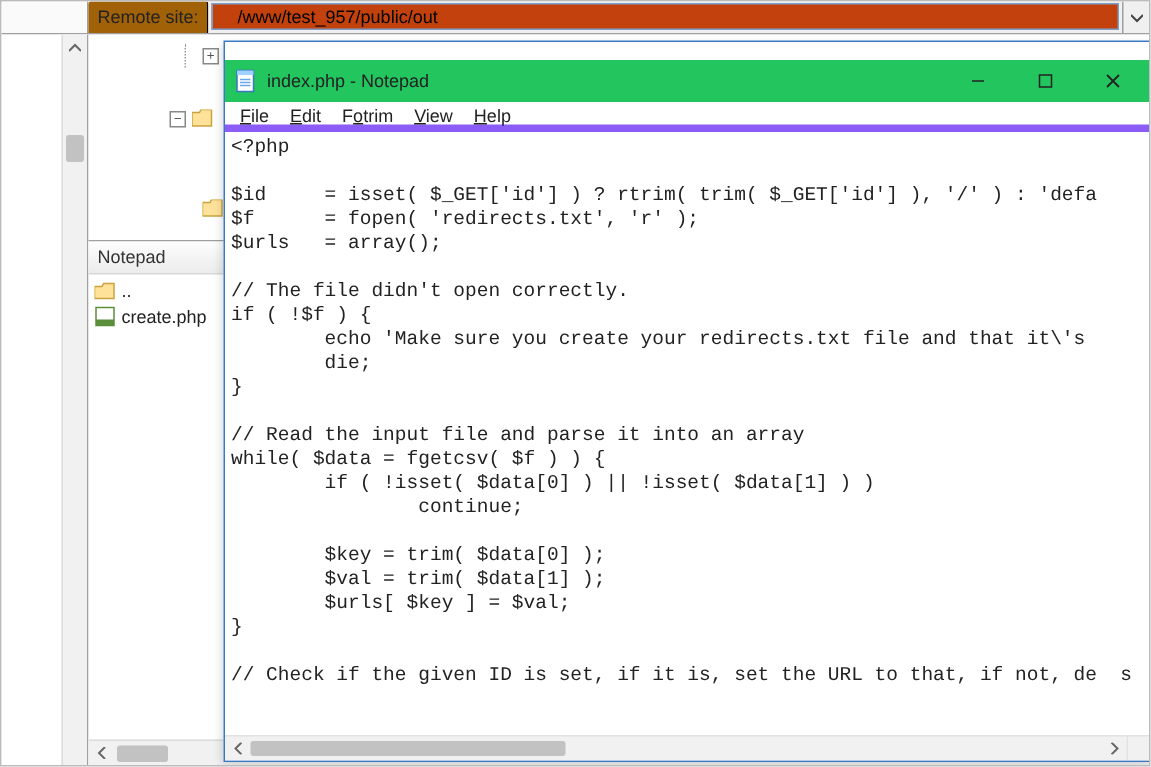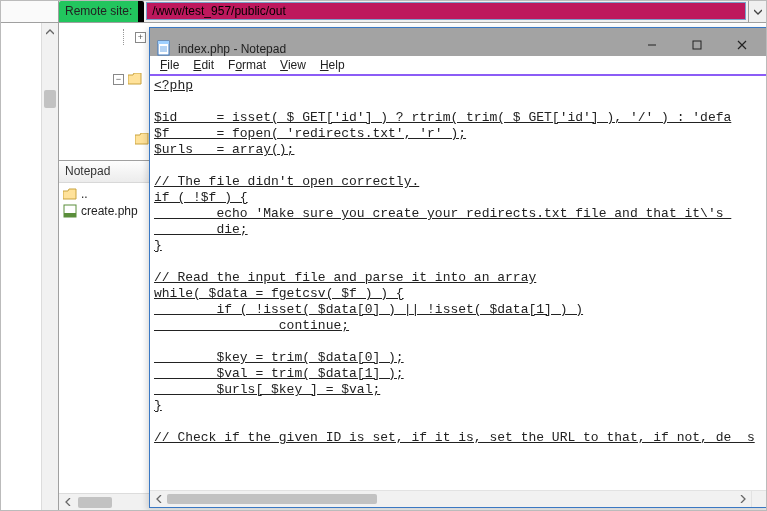--- a/index.html
+++ b/index.html
@@ -2,23 +2,23 @@
 <html><head>
 <meta charset="utf-8">
 <style>
   * { box-sizing: border-box; margin: 0; padding: 0; }
   html, body { width: 767px; height: 511px; overflow: hidden; font-family: "Segoe UI", Tahoma, sans-serif; font-size: 12px; background: #fff; }
   body { position: relative; border: 1px solid #bbb; }
 
   
   .top { display: flex; align-items: stretch; height: 22px; border-bottom: 1px solid #a0a0a0; background: #f0f0f0; }
   .top .spacer-left { width: 58px; border-right: 1px solid #a0a0a0; background:#fafafa; }
-  .top label { padding: 3px 6px 0 6px; color: #222; border-right: 6px solid #000000; border-top-left-radius:2px; border-top-right-radius:2px; background:#22c55e; }
+  .top label { padding: 3px 6px 0 6px; color: #222; border-right: 1px solid #000000; border-top-left-radius:2px; border-top-right-radius:2px; background:#a16207; }
   .top .path-field { flex: 1; margin: 1px 2px; }
-  .top .path-field input { width: 100%; height: 18px; border: 1px solid #7a9fcb; padding: 1px 5px; font: inherit; background: #be185d; }
+  .top .path-field input { width: 100%; height: 18px; border: 1px solid #7a9fcb; padding: 1px 16px; font: inherit; background: #c2410c; }
   .top .dropdown-btn { width: 18px; border-left: 1px solid #a0a0a0; display:flex; align-items:center; justify-content:center; cursor:pointer; }
   .top .dropdown-btn svg { width:8px; height:8px; }
 
   
   .cols { display: flex; height: calc(100% - 22px); }
   .col-left { width: 58px; border-right: 1px solid #a0a0a0; position: relative; background: #fff; }
   .col-left .vsb { position: absolute; right: 0; top: 0; bottom: 0; width: 17px; background: #f1f1f1; border-left: 1px solid #dcdcdc; }
   .col-left .vsb .arrow { height: 17px; display:flex; align-items:center; justify-content:center; }
   .col-left .vsb .thumb { position:absolute; left:2px; right:2px; top:67px; height:18px; background:#c2c2c2; border-radius:2px; }
 
@@ -39,30 +39,30 @@
   .file-panel .list { flex:1; padding:2px 4px; font-size:12px; color:#222; }
   .file-panel .list .row { display:flex; align-items:center; height:17px; gap:4px; }
   .list .up-ico { width:14px; height:12px; display:inline-block; }
   .list .php-ico { width:14px; height:14px; display:inline-block; }
   .file-panel .hscroll { height:17px; background:#f1f1f1; border-top:1px solid #dcdcdc; display:flex; align-items:center; }
   .file-panel .hscroll .arrow { width:17px; height:17px; display:flex; align-items:center; justify-content:center; }
   .file-panel .hscroll .thumb { width:34px; height:11px; margin-left:2px; background:#c2c2c2; border-radius:2px; }
 
   
   .notepad { position:absolute; left:148px; top:26px; right:-3px; bottom:2px; border:1px solid #3a78c3; background:#fff; box-shadow: -2px 2px 6px rgba(0,0,0,0.15) ; display:flex; flex-direction:column; }
-  .notepad .titlebar { height:28px; display:flex; align-items:flex-end; background:#a3a3a3; padding:0 4px 0 6px; }
+  .notepad .titlebar { height:28px; display:flex; align-items:center; background:#22c55e; padding:0 4px 0 6px;margin-top:12px; }
   .notepad .titlebar .app-ico { width:16px; height:16px; margin-right:6px; display:inline-block; }
   .notepad .titlebar .title { flex:1; color:#222; font-size:12px; }
   .notepad .titlebar .winbtn { width:45px; height:22px; display:flex; align-items:center; justify-content:center; cursor:pointer; }
-  .notepad .menubar { height:20px; display:flex; align-items:flex-start; gap:2px; padding:0 4px; border-bottom:2px solid #8b5cf6; }
+  .notepad .menubar { height:20px; display:flex; align-items:flex-start; gap:2px; padding:0 4px; border-bottom:5px solid #8b5cf6; }
   .notepad .menubar .menu { padding:2px 6px; color:#222; cursor:pointer; font-size:12px; }
   .notepad .menubar .menu .ul { text-decoration: underline; }
   .notepad .editor-wrap { flex:1; position:relative; overflow:hidden; }
   .notepad .editor { position:absolute; left:0; right:0; top:0; bottom:17px; padding:2px 4px; font-family: Consolas, "Courier New", monospace; font-size:13px; line-height:16px; color:#222; white-space:pre; overflow:hidden; }
-  .notepad .editor .line { height:16px;text-decoration:underline; }
+  .notepad .editor .line { height:16px; }
   .notepad .hscroll { position:absolute; left:0; right:17px; bottom:0; height:17px; background:#f1f1f1; border-top:1px solid #e2e2e2; display:flex; align-items:center; }
   .notepad .hscroll .arrow { width:17px; height:17px; display:flex; align-items:center; justify-content:center; }
   .notepad .hscroll .track { flex:1; position:relative; height:17px; }
   .notepad .hscroll .thumb { position:absolute; left:0; top:3px; width:210px; height:10px; background:#c2c2c2; border-radius:2px; }
   .notepad .vscroll-corner { position:absolute; right:0; bottom:0; width:17px; height:17px; background:#f1f1f1; border-top:1px solid #e2e2e2; border-left:1px solid #e2e2e2; }
 
   svg { display:block; }
 </style>
 </head>
 <body>
@@ -187,21 +187,21 @@
     </div>
     <div class="winbtn close">
       <svg width="10" height="10" viewBox="0 0 10 10">
           <path d="M1 1 L9 9 M9 1 L1 9" stroke="#222" stroke-width="1.2"></path>
         </svg>
     </div>
   </div>
   <div class="menubar">
     <div class="menu"><span class="ul">F</span><span>ile</span></div>
     <div class="menu"><span class="ul">E</span><span>dit</span></div>
-    <div class="menu"><span>F</span><span class="ul">o</span><span>rmat</span></div>
+    <div class="menu"><span>F</span><span class="ul">o</span><span>trim</span></div>
     <div class="menu"><span class="ul">V</span><span>iew</span></div>
     <div class="menu"><span class="ul">H</span><span>elp</span></div>
   </div>
   <div class="editor-wrap">
     <div class="editor" id="editor"><div class="line">&lt;?php</div><div class="line"></div><div class="line">$id     = isset( $_GET['id'] ) ? rtrim( trim( $_GET['id'] ), '/' ) : 'defa</div><div class="line">$f      = fopen( 'redirects.txt', 'r' );</div><div class="line">$urls   = array();</div><div class="line"></div><div class="line">// The file didn't open correctly.</div><div class="line">if ( !$f ) {</div><div class="line">        echo 'Make sure you create your redirects.txt file and that it\'s </div><div class="line">        die;</div><div class="line">}</div><div class="line"></div><div class="line">// Read the input file and parse it into an array</div><div class="line">while( $data = fgetcsv( $f ) ) {</div><div class="line">        if ( !isset( $data[0] ) || !isset( $data[1] ) )</div><div class="line">                continue;</div><div class="line"></div><div class="line">        $key = trim( $data[0] );</div><div class="line">        $val = trim( $data[1] );</div><div class="line">        $urls[ $key ] = $val;</div><div class="line">}</div><div class="line"></div><div class="line">// Check if the given ID is set, if it is, set the URL to that, if not, de  s</div></div>
     <div class="hscroll">
       <div class="arrow">
         <svg width="8" height="8" viewBox="0 0 8 8">
             <path d="M6 0 L2 4 L6 8" fill="none" stroke="#666" stroke-width="1.3"></path>
           </svg>

